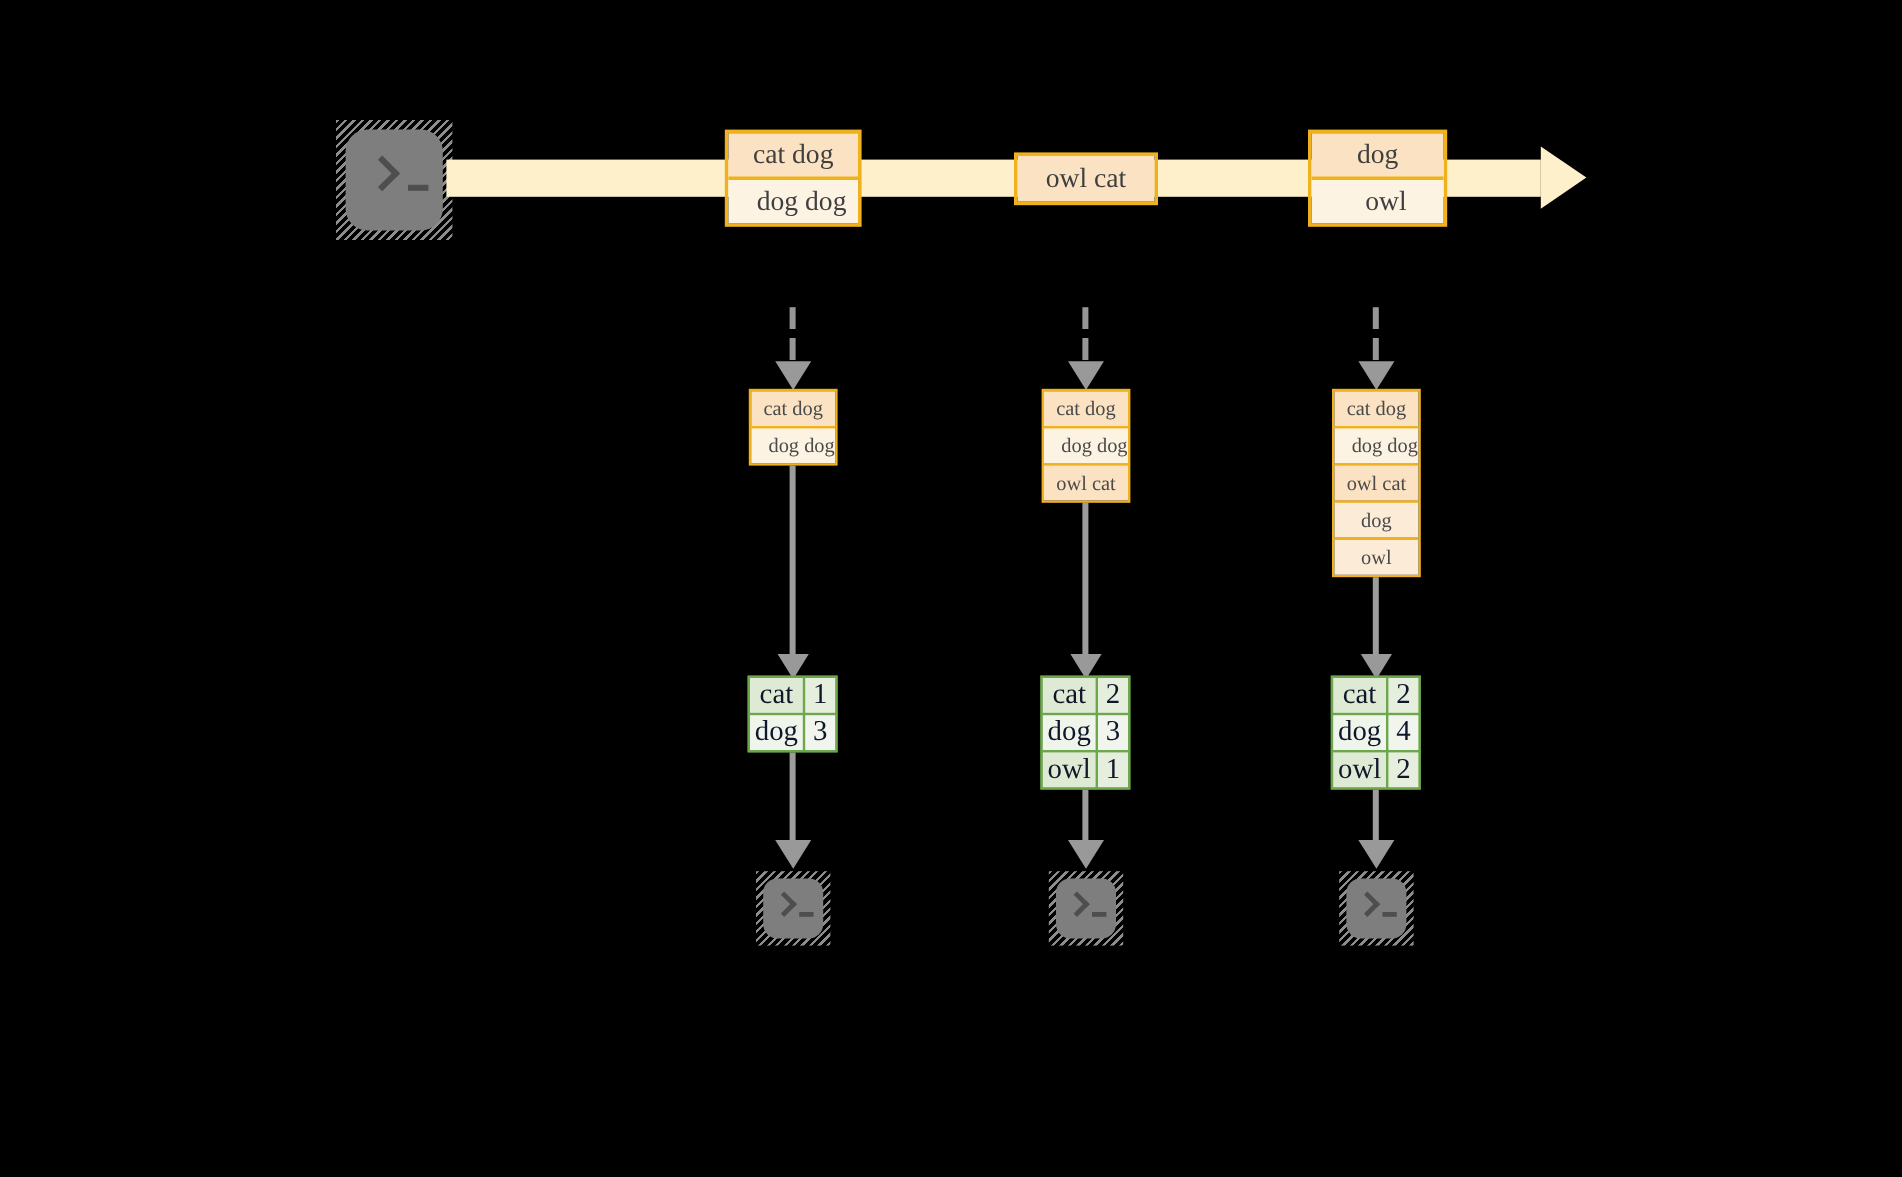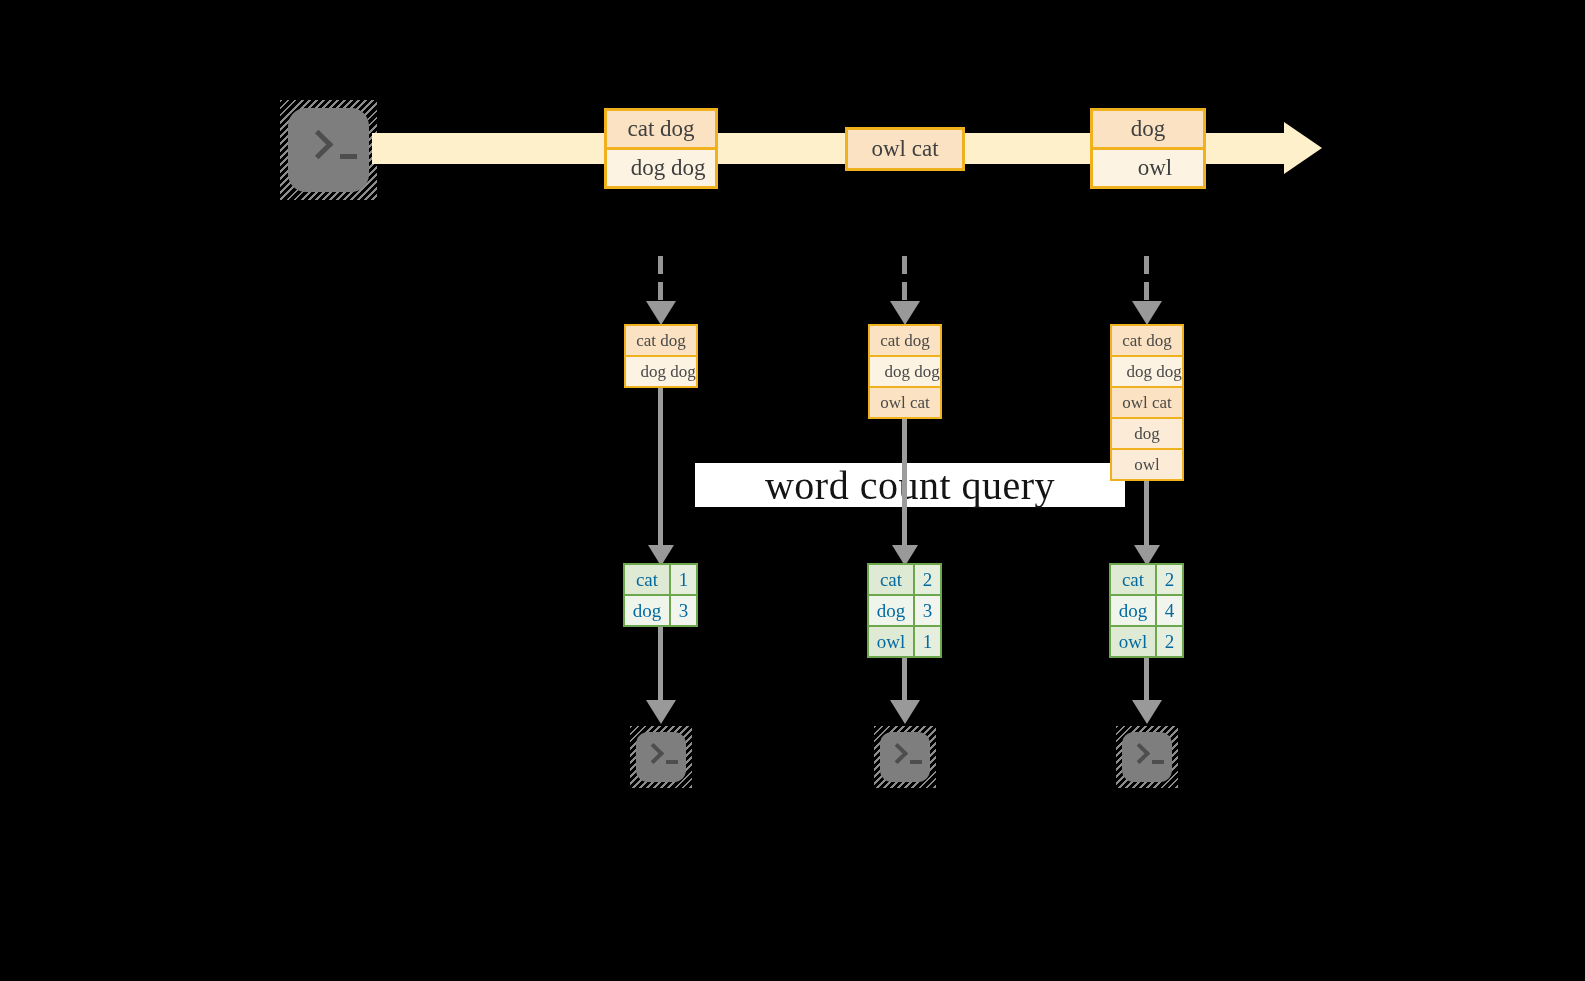--- a/index.html
+++ b/index.html
@@ -73,21 +73,21 @@
     font-size:40px;font-weight:300;color:#141414;letter-spacing:0.5px;
     white-space:nowrap;
   }
   
   .ctable{
     position:absolute;border:2px solid #6ca64d;background:#6ca64d;z-index:3;
     display:grid;grid-template-columns:44px 25px;grid-auto-rows:29px;gap:2px;
   }
   .ctable .cell{
     display:flex;align-items:center;justify-content:center;
-    font-size:19px;color:#0369a1;
+    font-size:24px;color:#0f172a;
   }
   .cell-ga{background:#dfead5;}
   .cell-ga-n{background:#e6eedd;}
   .cell-gb{background:#f0f5eb;}
   .cell-gb-n{background:#f1f5ee;}
 </style>
 </head>
 <body>
 
 <div class="canvas">
@@ -135,23 +135,20 @@
   </div>
 
   <div class="stack" style="left:1110px;top:324px;">
     <div class="srow shade-dark">cat dog</div>
     <div class="srow shade-cream">dog dog</div>
     <div class="srow shade-dark">owl cat</div>
     <div class="srow shade-mid">dog</div>
     <div class="srow shade-mid">owl</div>
   </div>
 
-  <div class="banner" style="left:695px;top:463px;width:430px;height:44px;">
-    <span>word count query</span>
-  </div>
 
   <div class="vline" style="left:658px;top:388px;height:159px;"></div>
   <div class="ah ah-sm" style="left:648px;top:545px;"></div>
   <div class="vline" style="left:902px;top:419px;height:128px;"></div>
   <div class="ah ah-sm" style="left:892px;top:545px;"></div>
   <div class="vline" style="left:1144px;top:481px;height:66px;"></div>
   <div class="ah ah-sm" style="left:1134px;top:545px;"></div>
 
   <div class="ctable" style="left:623px;top:563px;">
     <div class="cell cell-ga">cat</div>

